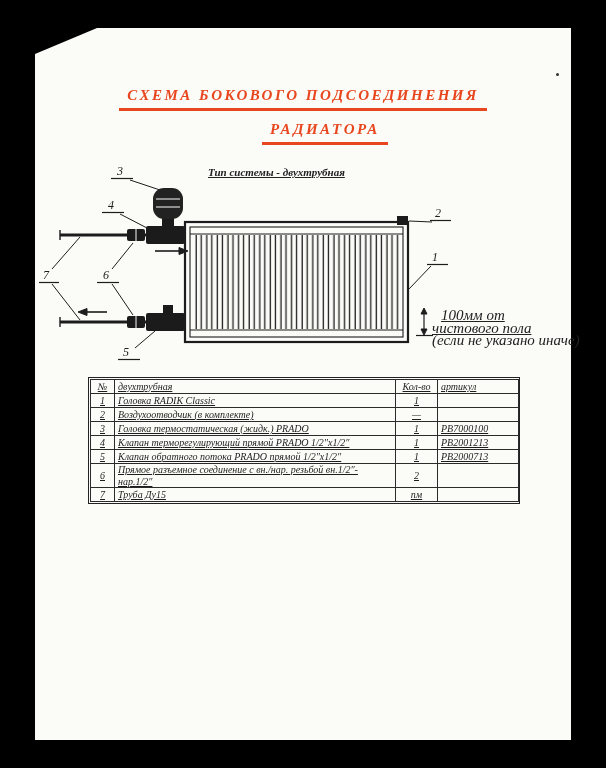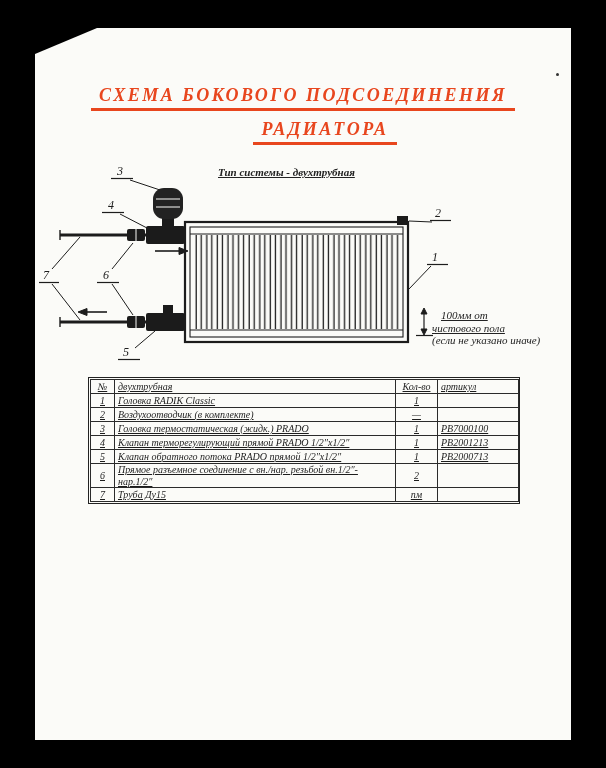--- a/index.html
+++ b/index.html
@@ -15,33 +15,33 @@
   .corner-notch{
     position:absolute;left:0;top:0;width:0;height:0;
     border-top:26px solid #000;border-right:62px solid transparent;
   }
   .dot-artifact{
     position:absolute;left:521px;top:45px;width:3px;height:3px;background:#333;border-radius:50%;
   }
   .title{
     position:absolute;top:56px;left:0;width:100%;text-align:center;
     color:var(--title-color,#e8461e);
-    font-weight:bold;font-size:18px;letter-spacing:2.5px;line-height:22px;
+    font-weight:bold;font-size:15px;letter-spacing:2.5px;line-height:22px;
   }
   .title .tline{display:inline-block;border-bottom:3px solid currentColor;padding:0 8px 2px;}
   .title .t2{margin-top:7px;padding-left:44px;}
   .subtitle{
     position:absolute;top:137px;left:163px;font-size:11px;font-weight:bold;
     line-height:14px;color:#222;
   }
   .subtitle .sline{text-decoration:underline;}
-  .subtitle .s1{margin-left:20px;}
+  .subtitle .s1{margin-left:10px;}
   svg.diagram{position:absolute;left:0;top:133px;}
   .floor-note{
-    position:absolute;left:397px;top:281px;font-size:11px;line-height:12.5px;color:#222;
+    position:absolute;left:397px;top:281px;font-size:15px;line-height:12.5px;color:#222;
     white-space:nowrap;
   }
   .floor-note .u{text-decoration:underline;}
   .floor-note .n1{margin-left:9px;}
   .tablewrap{
     position:absolute;left:53px;top:349px;width:428px;
     border:1px solid #222;padding:1px;
   }
   table.parts{
     border-collapse:collapse;width:100%;table-layout:fixed;

